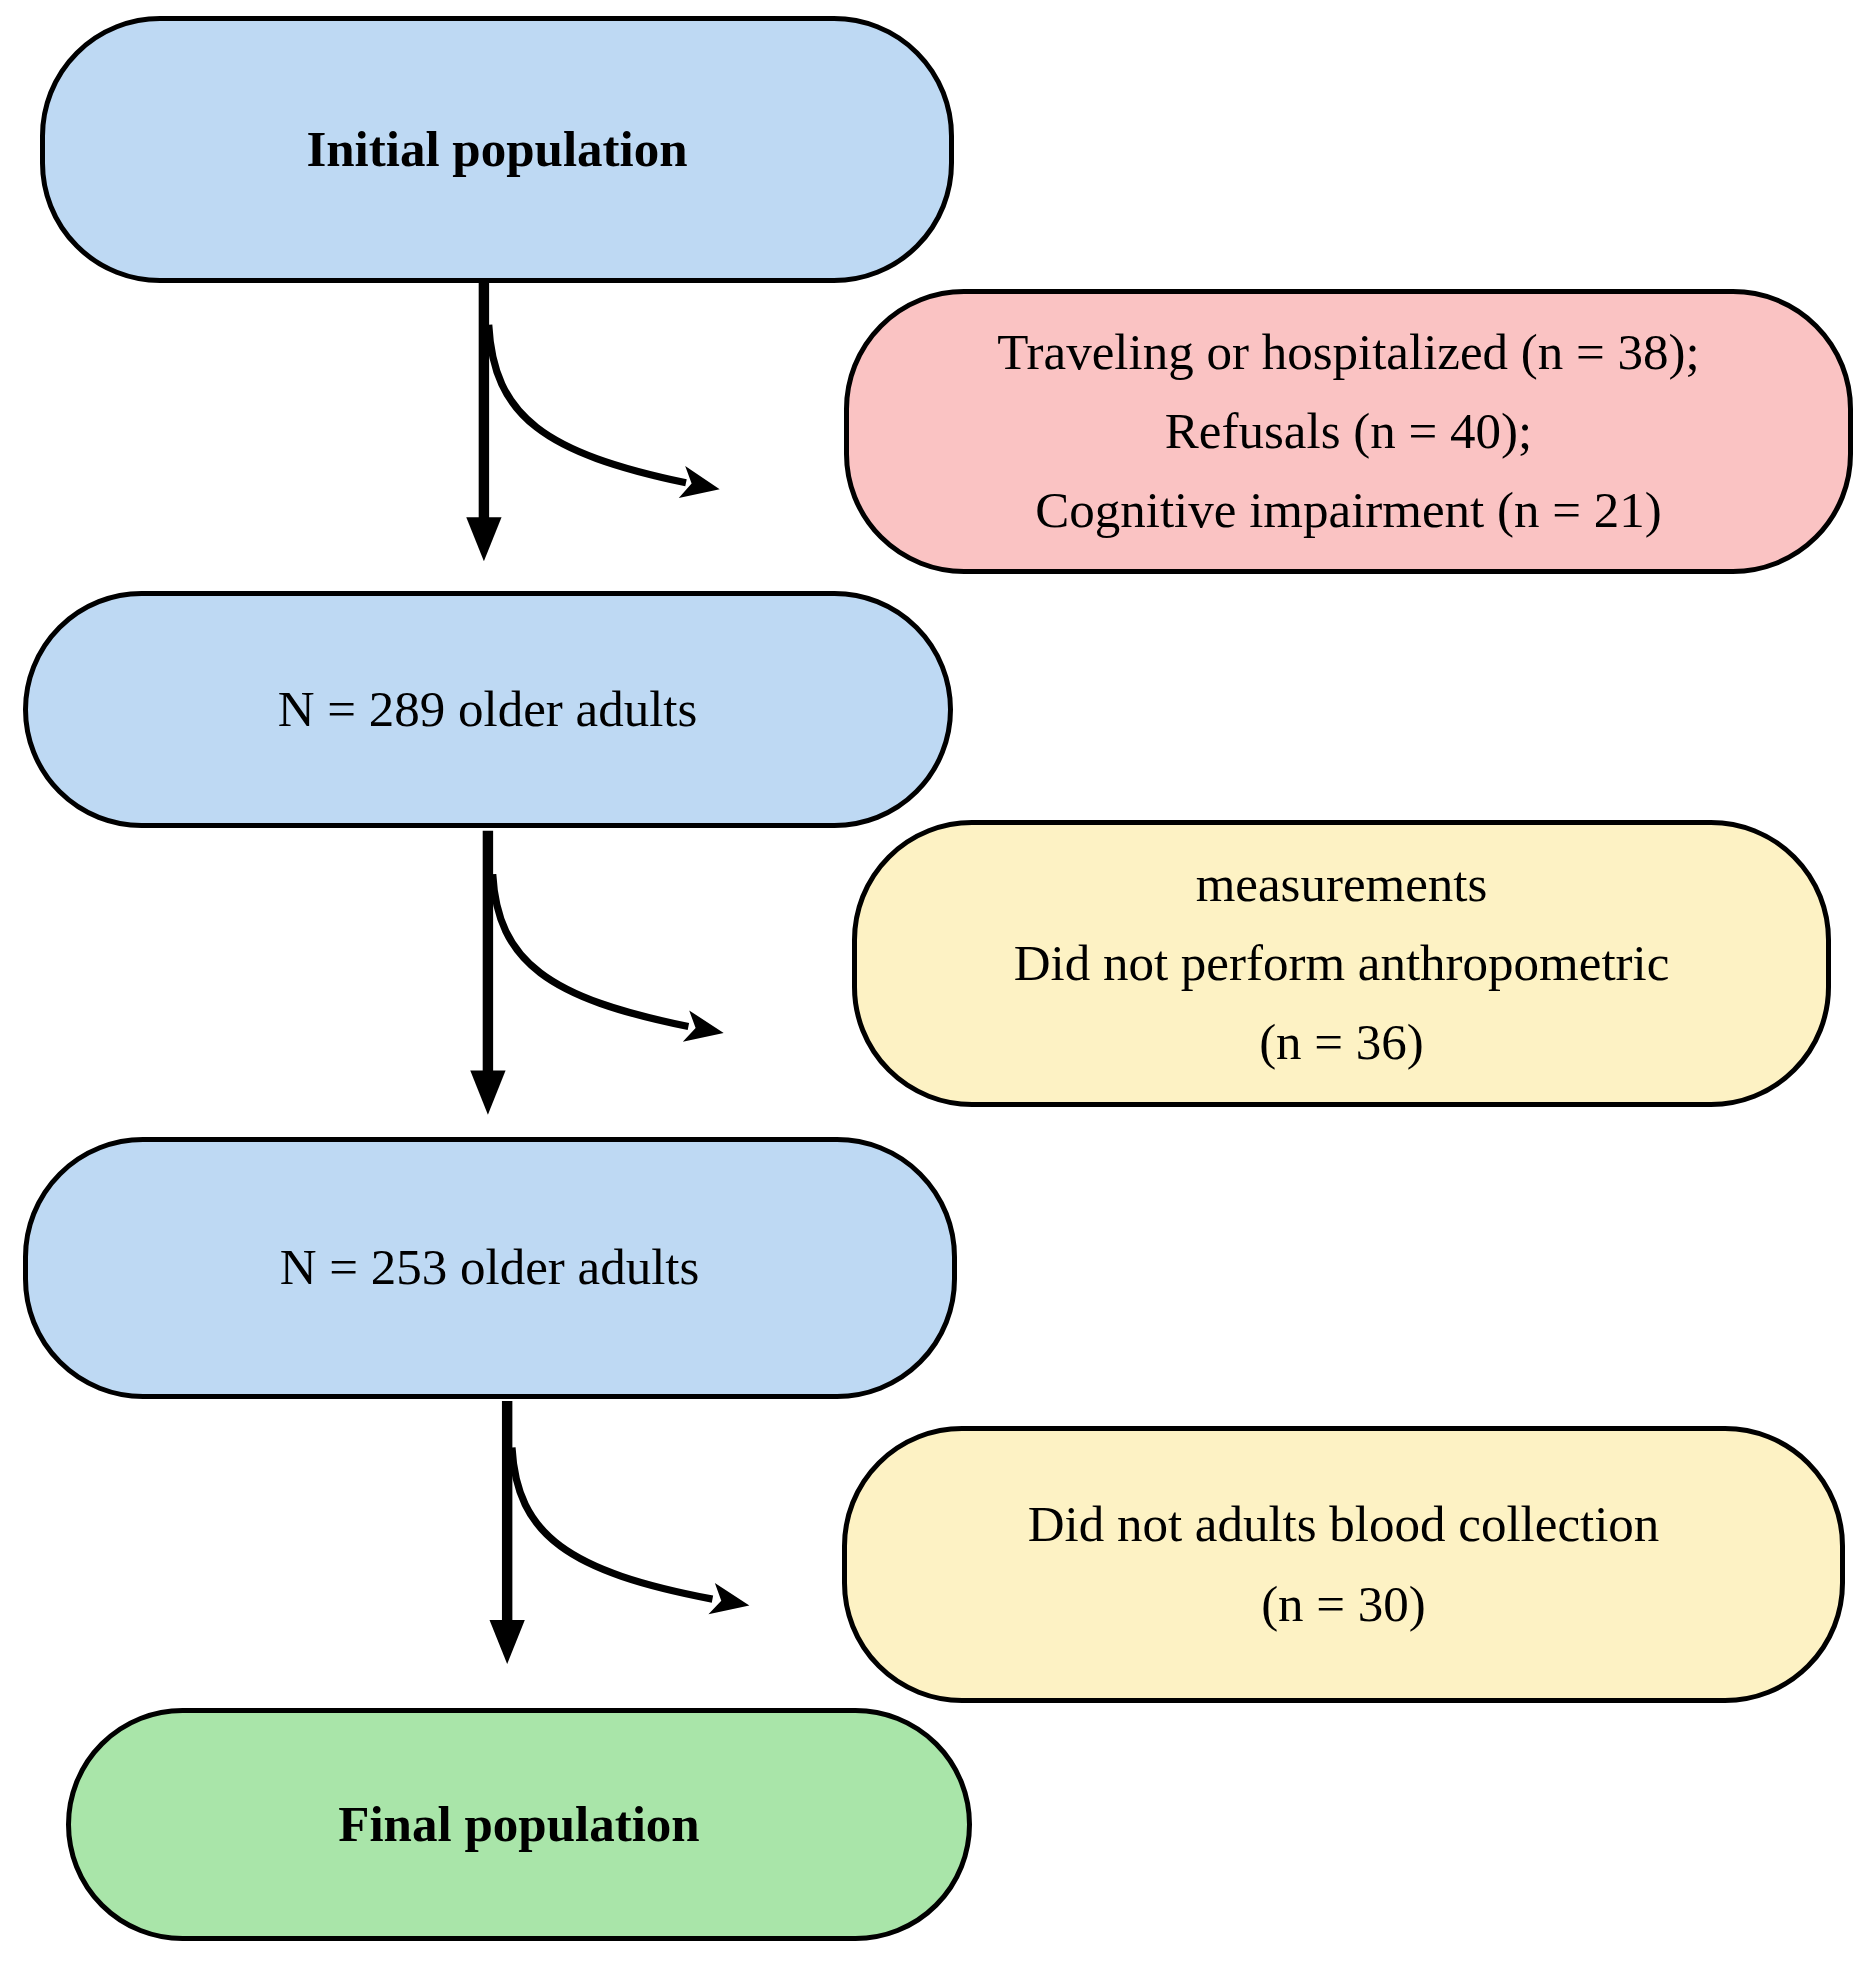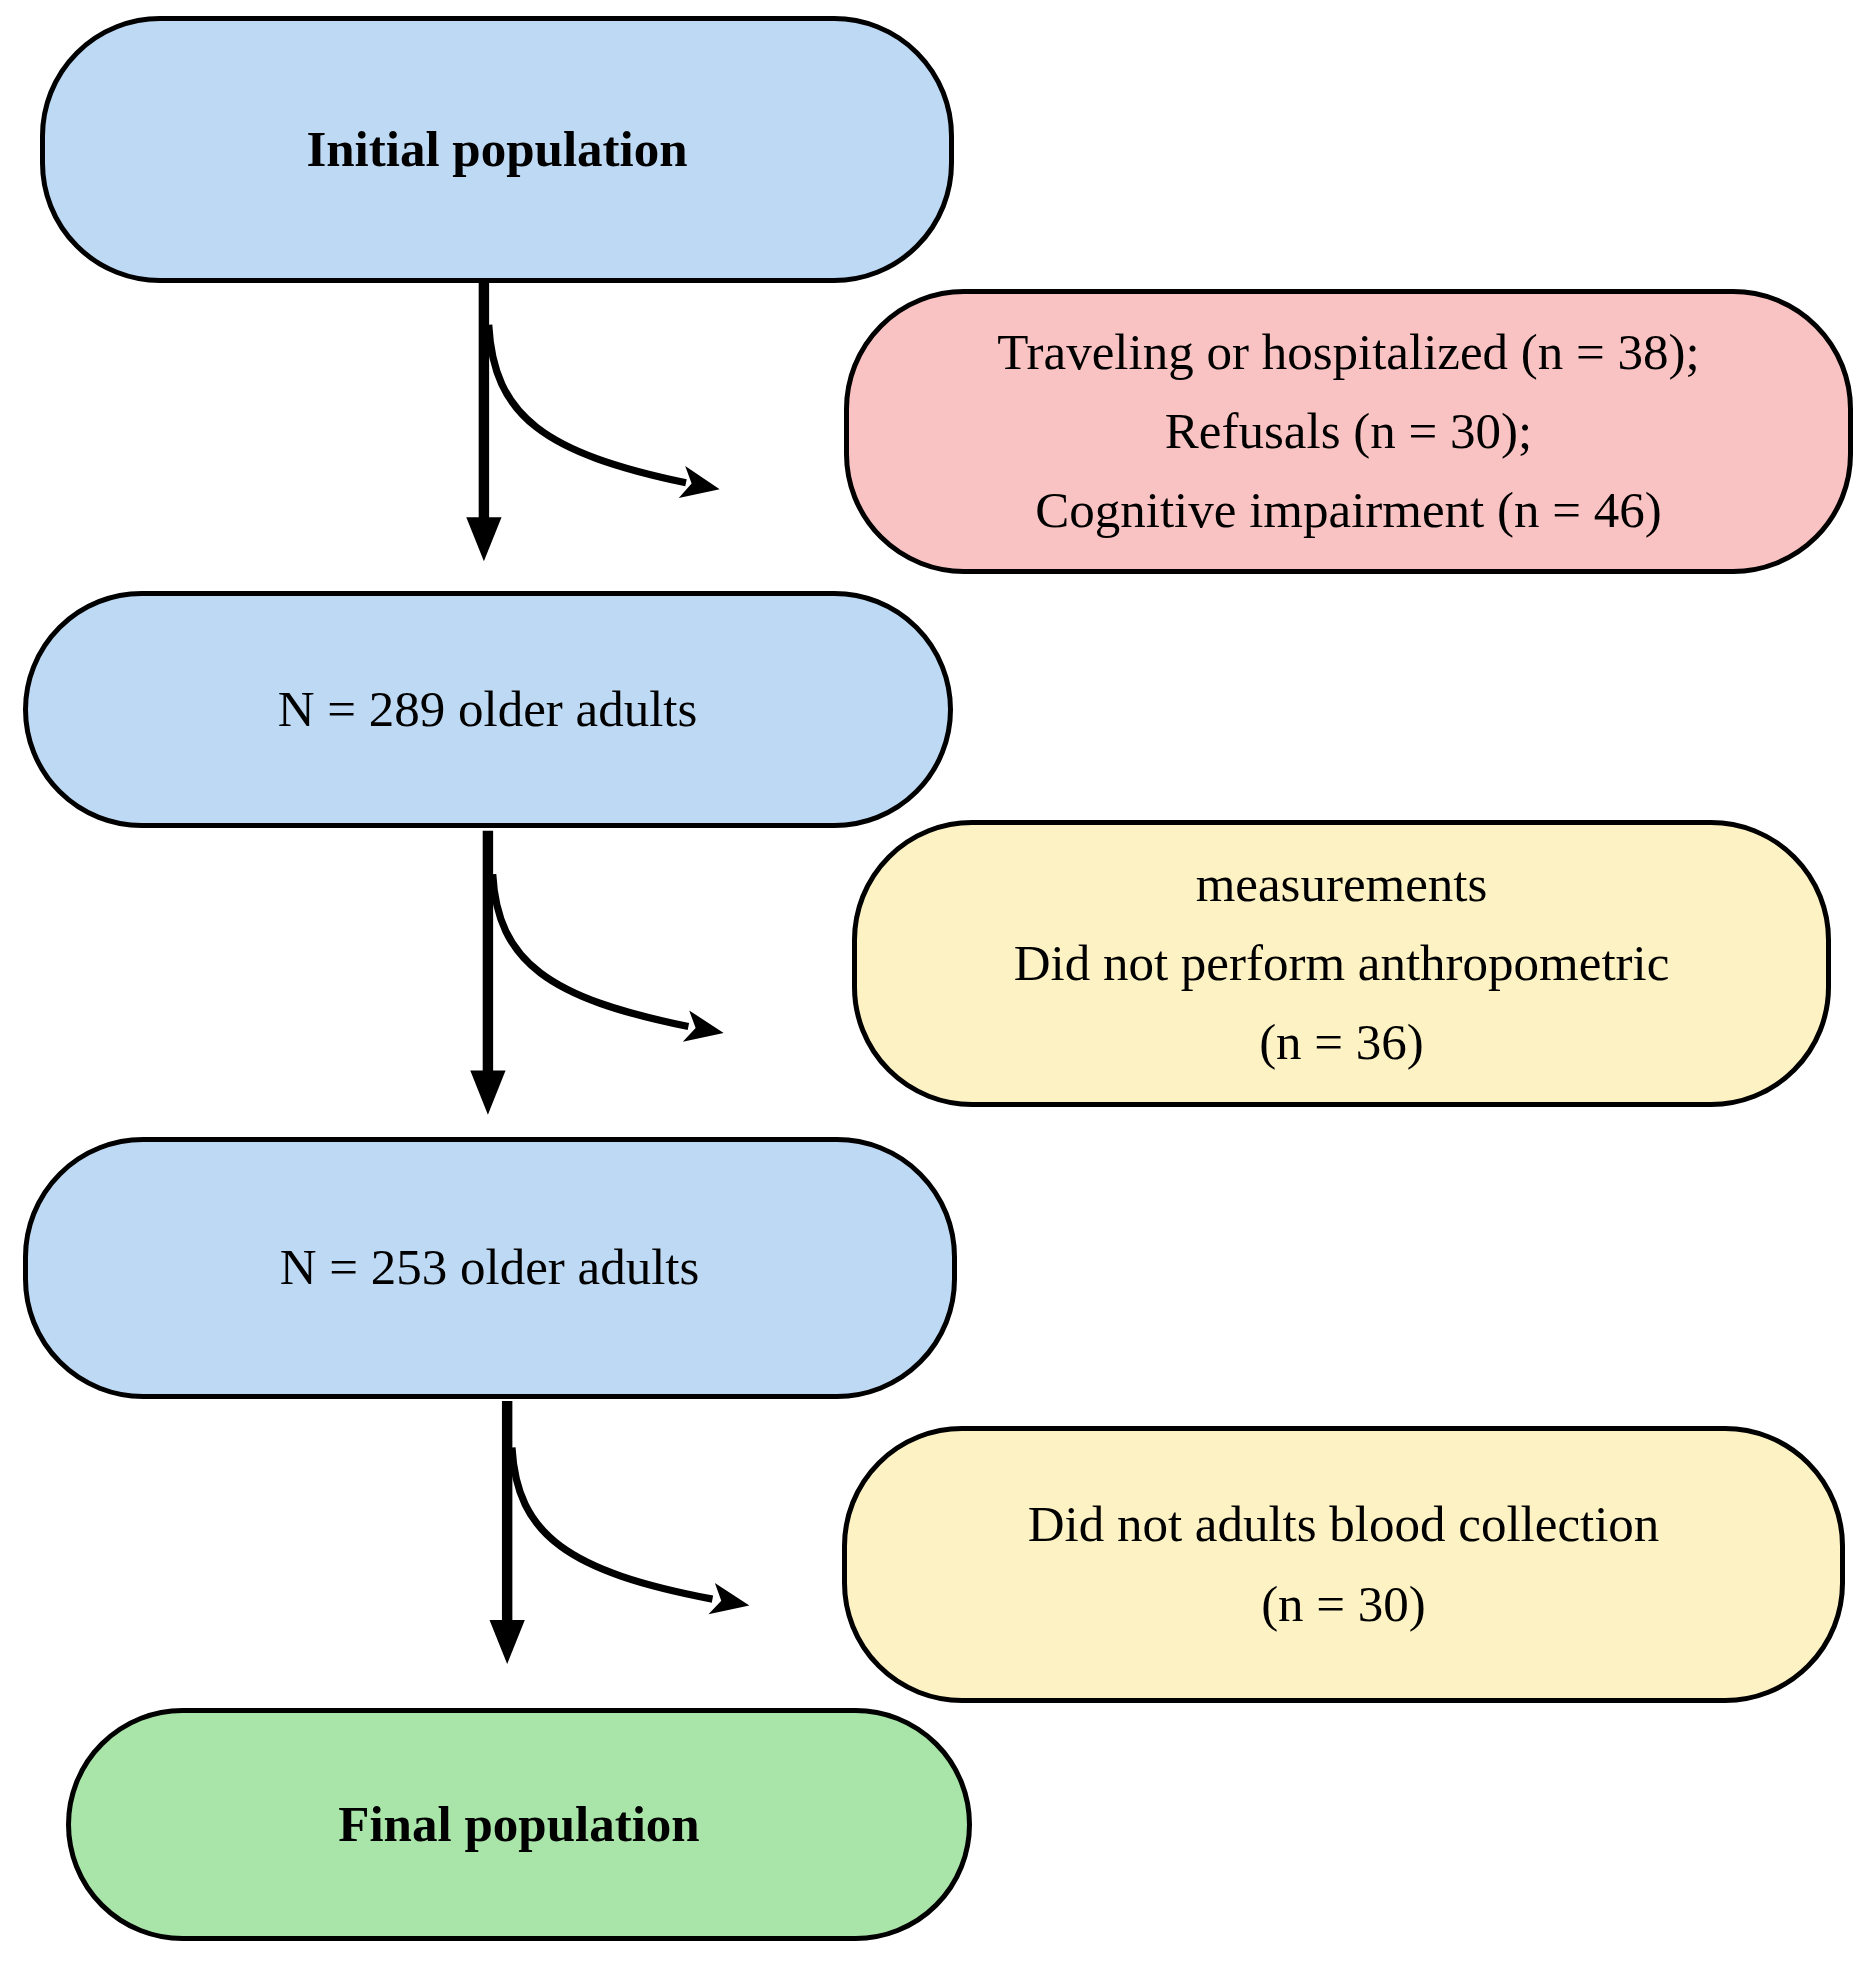--- a/index.html
+++ b/index.html
@@ -86,22 +86,22 @@
     <path class="arrow-stroke" stroke-width="9" d="M 638 1805 C 644 1915, 710 1960, 888 1994"></path>
     <polygon class="arrow-fill" points="934,2002 883,2013 899,1996 891,1974"></polygon>
   </svg>
 
   <div class="box box--population" id="box-initial">
     <span class="line line--bold">Initial population</span>
   </div>
 
   <div class="box box--excl-red" id="box-excl-red">
     <span class="line">Traveling or hospitalized (n = 38);</span>
-    <span class="line">Refusals (n = 30);</span>
-    <span class="line">Cognitive impairment (n = 46)</span>
+    <span class="line">Refusals (n = 40);</span>
+    <span class="line">Cognitive impairment (n = 21)</span>
   </div>
 
   <div class="box box--population" id="box-289">
     <span class="line">N = 289 older adults</span>
   </div>
 
   <div class="box box--excl-yellow" id="box-excl-anth">
     <span class="line">measurements</span>
     <span class="line">Did not perform anthropometric</span>
     <span class="line">(n = 36)</span>

